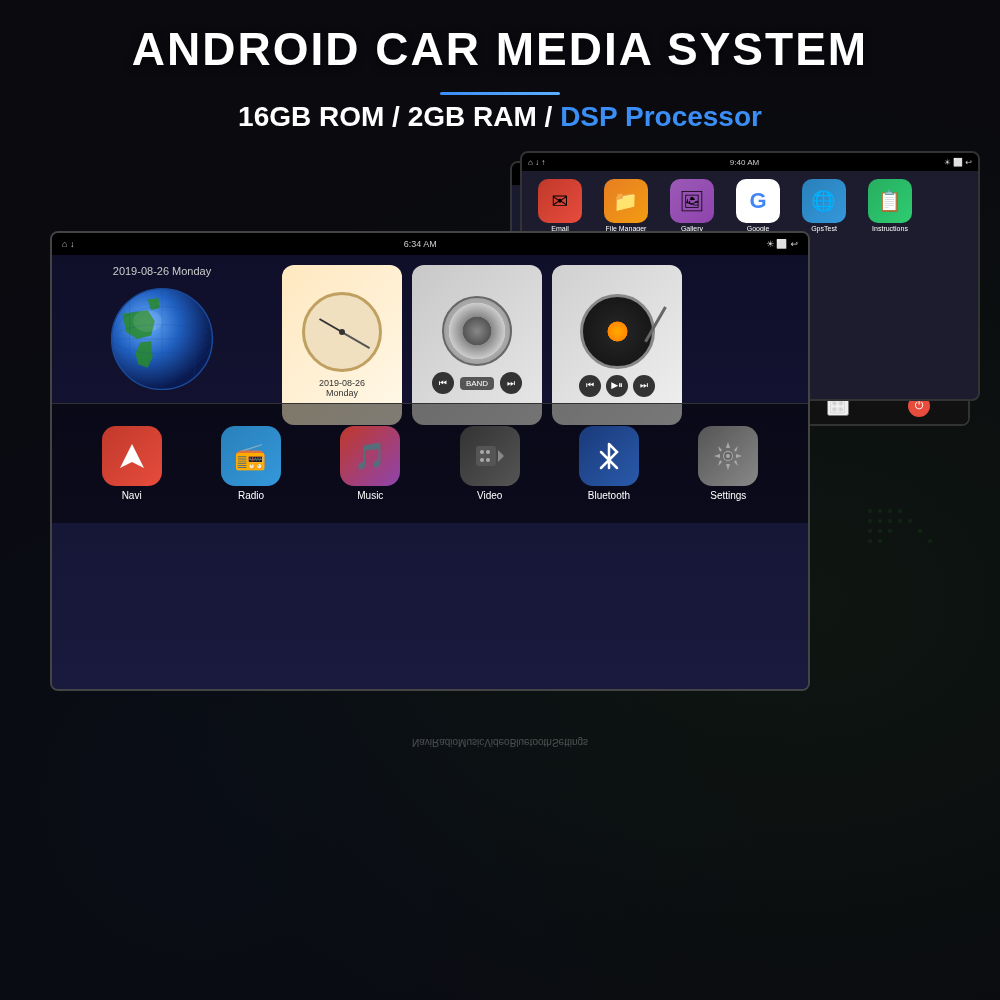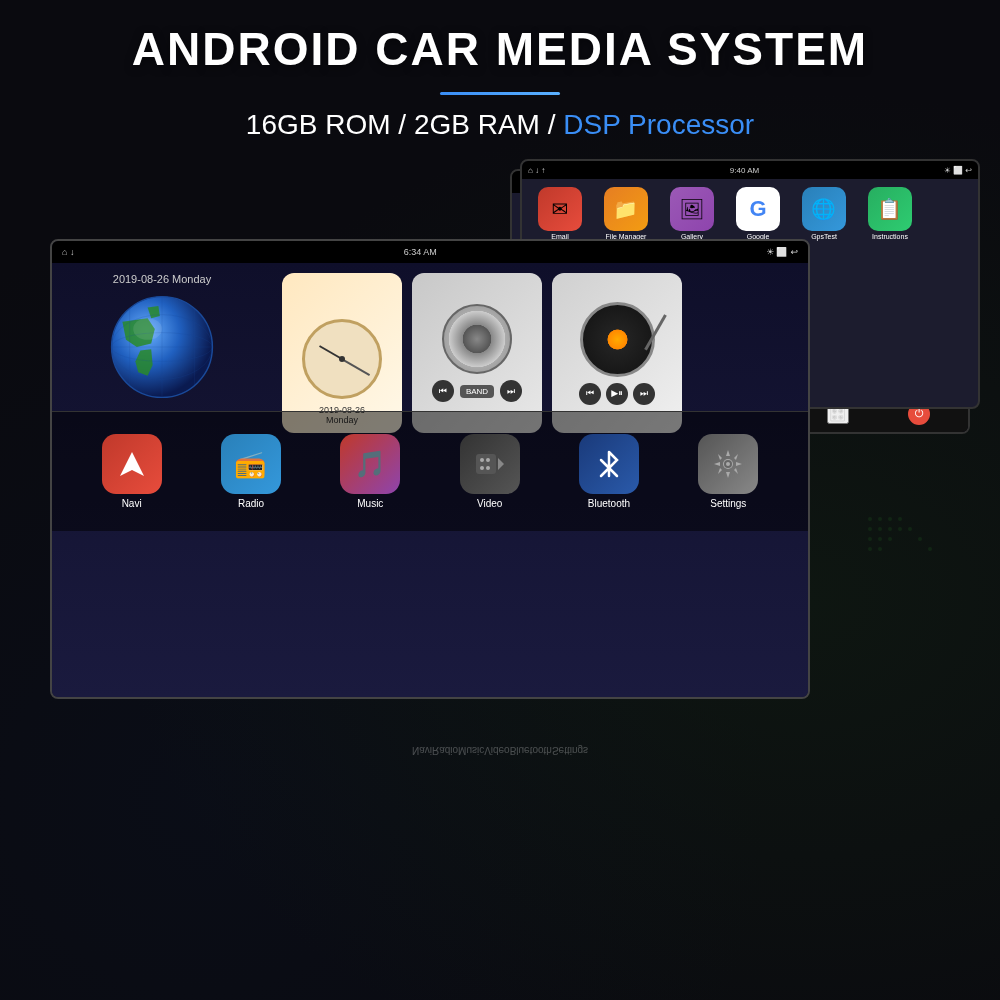--- a/index.html
+++ b/index.html
@@ -59,23 +59,23 @@
     .divider {
       width: 120px;
       height: 3px;
       background: linear-gradient(90deg, #3a8ef6, #5ab0ff);
       border-radius: 2px;
       margin-top: 16px;
     }
 
     
     .specs-line {
-      margin-top: 14px;
+      margin-top: 6px;
       font-size: 28px;
-      font-weight: 400;
+      font-weight: 700;
       color: #ffffff;
       text-align: center;
     }
     .specs-line .dsp {
       color: #3a8ef6;
     }
 
     
     .screens-container {
       position: relative;
@@ -362,21 +362,21 @@
     }
 
     .widget-clock {
       width: 120px;
       height: 160px;
       background: linear-gradient(135deg, #ffe8c0, #fff8e8);
       border-radius: 12px;
       display: flex;
       flex-direction: column;
       align-items: center;
-      justify-content: flex-end;
+      justify-content: center;
       padding: 8px;
     }
     .widget-clock-face {
       width: 80px;
       height: 80px;
       border-radius: 50%;
       background: #f0e0c0;
       border: 3px solid #c0a060;
       position: relative;
       margin-bottom: 6px;

